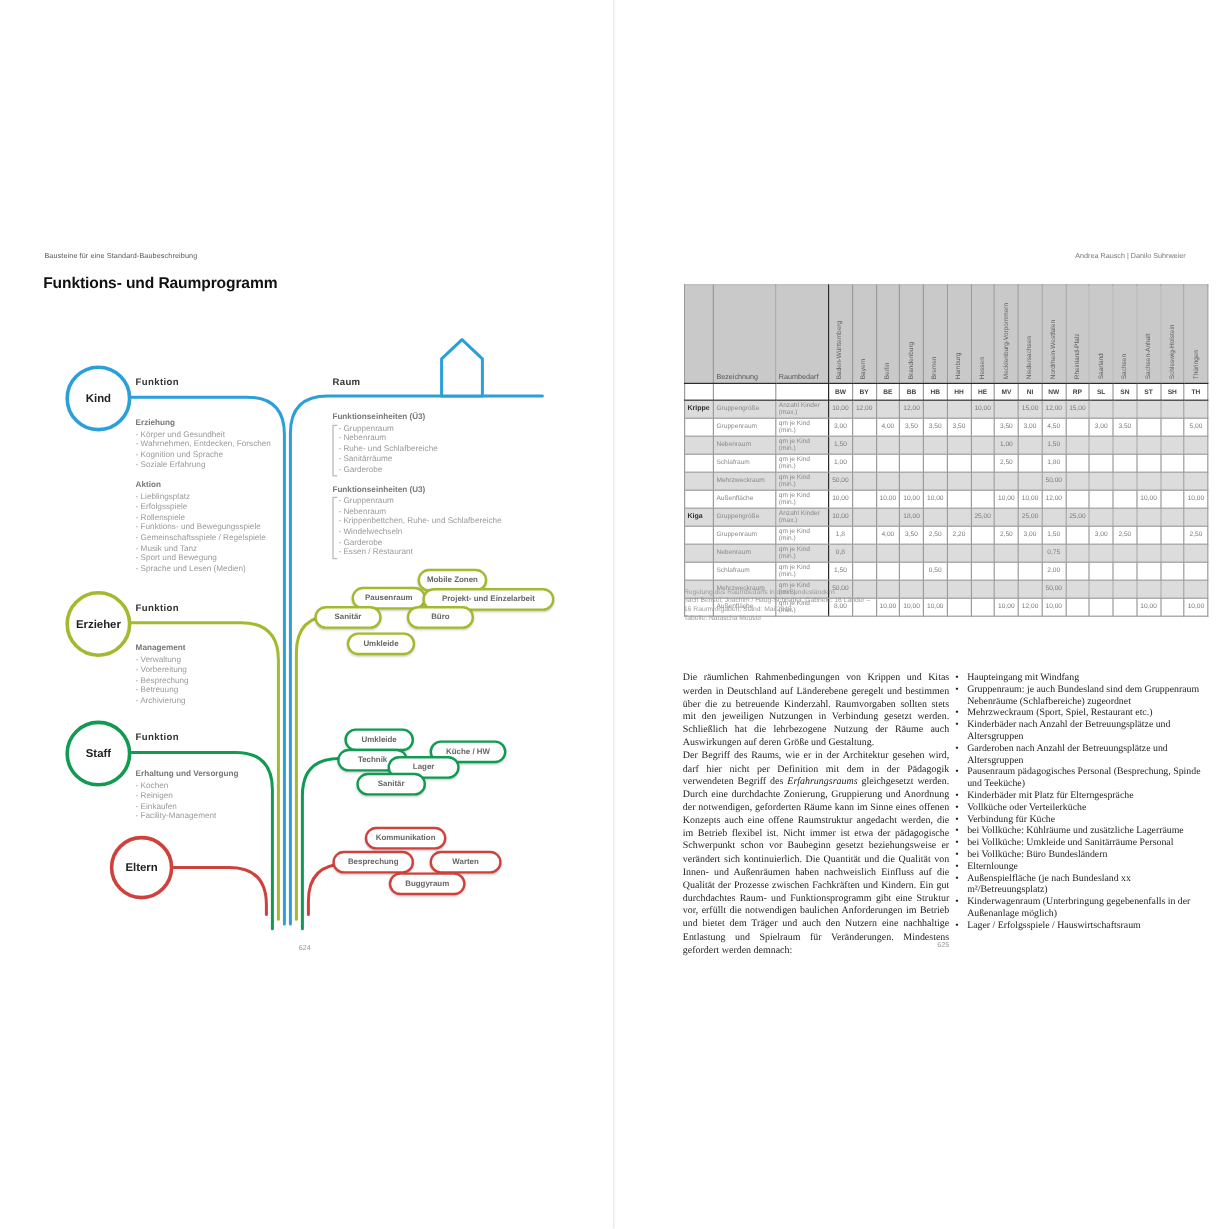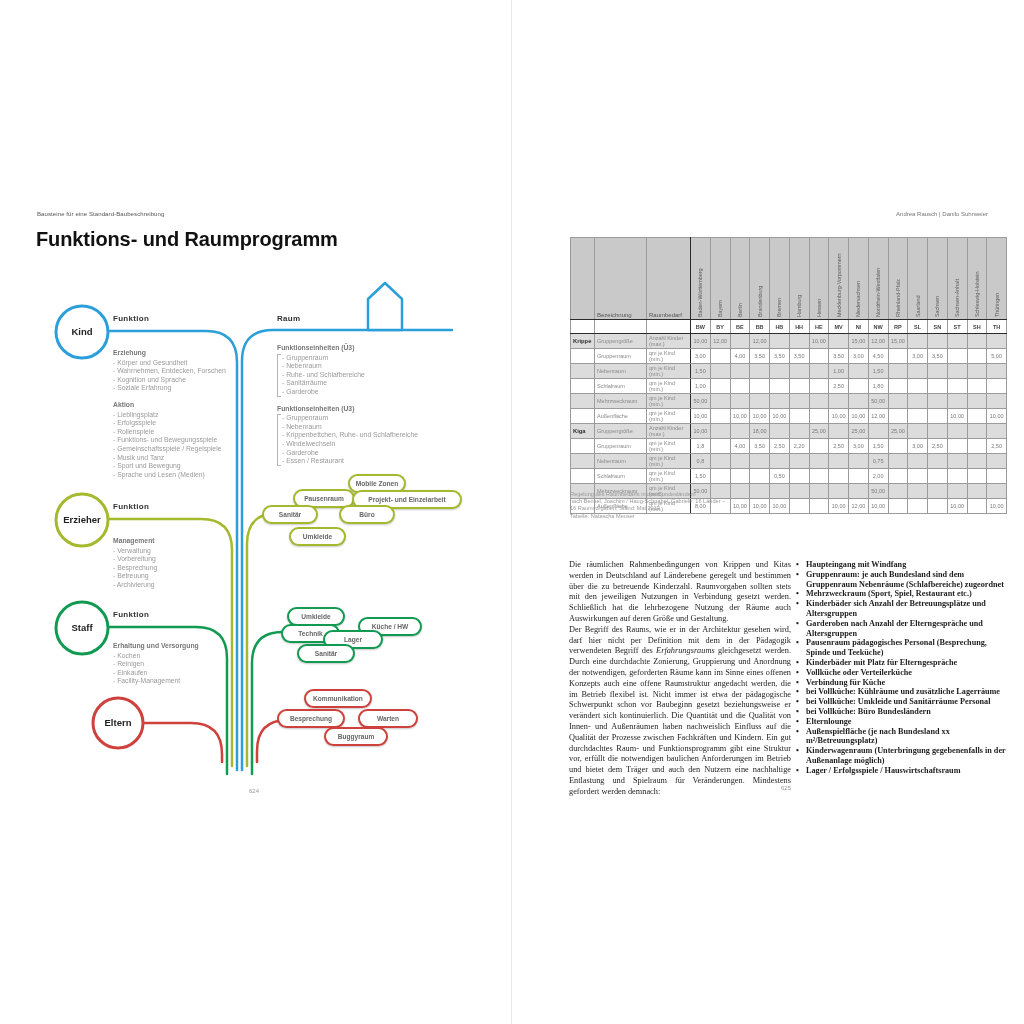--- a/index.html
+++ b/index.html
@@ -3,21 +3,21 @@
 <meta charset="utf-8">
 <style>
   html,body{margin:0;padding:0;background:#fff;}
   .spread{position:relative;width:1024px;height:1024px;background:#fff;overflow:hidden;
           font-family:"Liberation Sans",sans-serif;color:#222;}
   .gutter{position:absolute;left:511px;top:0;width:1px;height:1024px;background:#e9e9e9;}
 
   
   .running-header{position:absolute;left:37px;top:211px;font-size:6px;color:#555;letter-spacing:.1px;}
   .authors{position:absolute;right:36px;top:211px;font-size:6px;color:#777;text-align:right;}
-  .title{position:absolute;left:36px;top:228px;margin:0;font-size:20px;font-weight:bold;color:#111;letter-spacing:-.1px;}
+  .title{position:absolute;left:36px;top:228px;margin:0;font-size:13px;font-weight:bold;color:#111;letter-spacing:-.1px;}
 
   svg.tree{position:absolute;left:0;top:0;}
   .stroke-kind{stroke:var(--c-kind);} .stroke-erz{stroke:var(--c-erz);}
   .stroke-staff{stroke:var(--c-staff);} .stroke-elt{stroke:var(--c-elt);}
   .branch{fill:none;stroke-width:2.5px;stroke-linecap:round;}
   .node-circle{fill:#fff;stroke-width:3px;}
   .node-label{font-family:"Liberation Sans",sans-serif;font-size:9.5px;font-weight:bold;fill:#222;text-anchor:middle;}
   .house{fill:#fff;stroke-width:2.5px;stroke-linejoin:round;}
 
   .col-label{position:absolute;font-size:8px;font-weight:bold;color:#333;letter-spacing:.3px;}
@@ -60,21 +60,21 @@
 
   .tbl-caption{position:absolute;left:570px;top:491px;font-size:5.6px;line-height:7.2px;color:#9a9a9a;}
 
   
   .body-col{position:absolute;left:569px;top:560px;width:222px;
             font-family:"Liberation Serif",serif;font-size:8.3px;line-height:10.8px;color:#1d1d1d;}
   .body-col p{margin:0;text-align:justify;}
   .bullet-col{position:absolute;left:795px;top:560px;width:212px;
               font-family:"Liberation Serif",serif;font-size:8.2px;line-height:9.8px;color:#1d1d1d;}
   .bullet-col ul{margin:0;padding:0;list-style:none;}
-  .bullet-col li{position:relative;padding-left:11px;font-weight:bold;}
+  .bullet-col li{position:relative;padding-left:11px;}
   .bullet-col li::before{content:"\2022";position:absolute;left:1px;}
 </style>
 </head>
 <body>
 
 <div class="spread" style="--c-kind: #2b9fd9; --c-erz: #a5b92f; --c-staff: #119b52; --c-elt: #cf413c; --c-hdr: #c9c9c9; --c-row: #dcdcdc;">
   <div class="gutter"></div>
 
   <div class="running-header">Bausteine für eine Standard-Baubeschreibung</div>
   <div class="authors">Andrea Rausch | Danilo Suhrweier</div>
@@ -528,22 +528,22 @@
     </div>
   <div class="body-col" id="body-col">
       <p>Die räumlichen Rahmenbedingungen von Krippen und Kitas werden in Deutschland auf Länderebene geregelt und bestimmen über die zu betreuende Kinderzahl. Raumvorgaben sollten stets mit den jeweiligen Nutzungen in Verbindung gesetzt werden. Schließlich hat die lehrbezogene Nutzung der Räume auch Auswirkungen auf deren Größe und Gestaltung.</p>
       <p>Der Begriff des Raums, wie er in der Architektur gesehen wird, darf hier nicht per Definition mit dem in der Pädagogik verwendeten Begriff des <i>Erfahrungsraums</i> gleichgesetzt werden. Durch eine durchdachte Zonierung, Gruppierung und Anordnung der notwendigen, geforderten Räume kann im Sinne eines offenen Konzepts auch eine offene Raumstruktur angedacht werden, die im Betrieb flexibel ist. Nicht immer ist etwa der pädagogische Schwerpunkt schon vor Baubeginn gesetzt beziehungsweise er verändert sich kontinuierlich. Die Quantität und die Qualität von Innen- und Außenräumen haben nachweislich Einfluss auf die Qualität der Prozesse zwischen Fachkräften und Kindern. Ein gut durchdachtes Raum- und Funktionsprogramm gibt eine Struktur vor, erfüllt die notwendigen baulichen Anforderungen im Betrieb und bietet dem Träger und auch den Nutzern eine nachhaltige Entlastung und Spielraum für Veränderungen. Mindestens gefordert werden demnach:</p>
     </div>
   <div class="bullet-col" id="bullet-col">
       <ul>
         <li>Haupteingang mit Windfang</li>
         <li>Gruppenraum: je auch Bundesland sind dem Gruppenraum Nebenräume (Schlafbereiche) zugeordnet</li>
         <li>Mehrzweckraum (Sport, Spiel, Restaurant etc.)</li>
-        <li>Kinderbäder sich Anzahl der Betreuungsplätze und Altersgruppen</li>
-        <li>Garderoben nach Anzahl der Elterngespräche und Altersgruppen</li>
+        <li>Kinderbäder nach Anzahl der Betreuungsplätze und Altersgruppen</li>
+        <li>Garderoben nach Anzahl der Betreuungsplätze und Altersgruppen</li>
         <li>Pausenraum pädagogisches Personal (Besprechung, Spinde und Teeküche)</li>
         <li>Kinderbäder mit Platz für Elterngespräche</li>
         <li>Vollküche oder Verteilerküche</li>
         <li>Verbindung für Küche</li>
         <li>bei Vollküche: Kühlräume und zusätzliche Lagerräume</li>
         <li>bei Vollküche: Umkleide und Sanitärräume Personal</li>
         <li>bei Vollküche: Büro Bundesländern</li>
         <li>Elternlounge</li>
         <li>Außenspielfläche (je nach Bundesland xx m²/Betreuungsplatz)</li>
         <li>Kinderwagenraum (Unterbringung gegebenenfalls in der Außenanlage möglich)</li>

